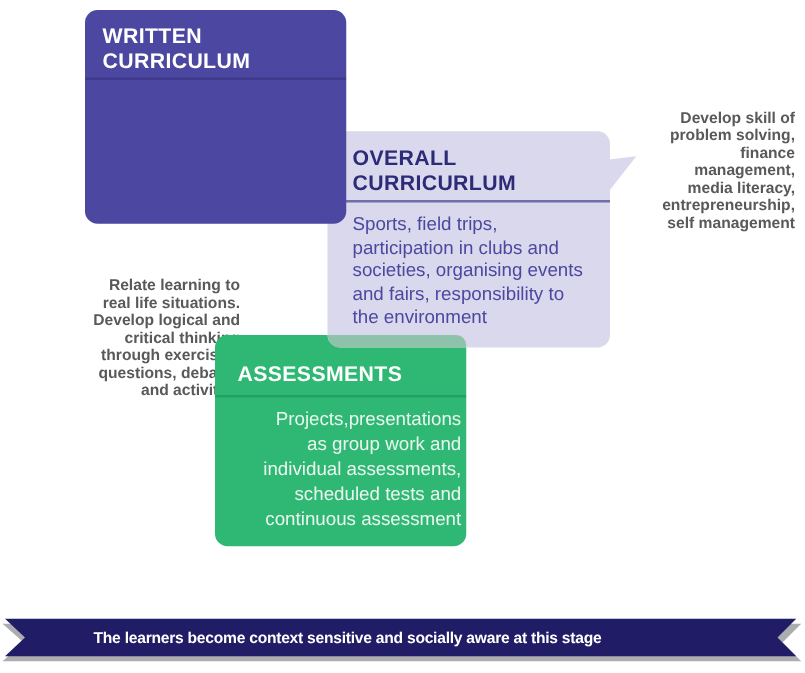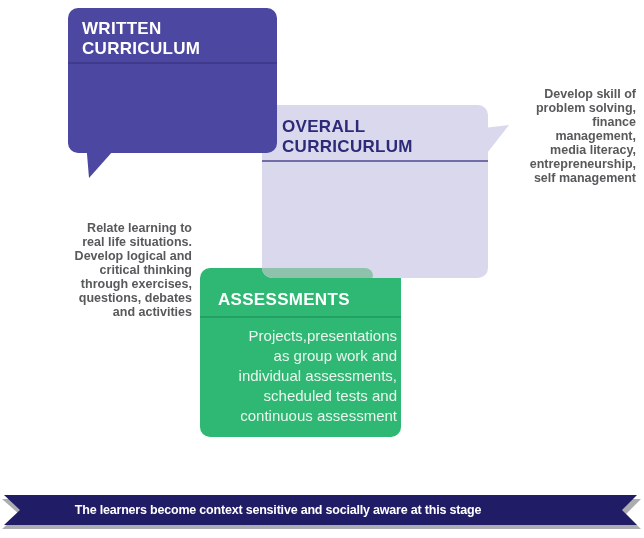--- a/index.html
+++ b/index.html
@@ -11,37 +11,37 @@
   .bubble .title{
     position:absolute;left:14px;right:6px;font-weight:bold;font-size:17px;
     line-height:20px;letter-spacing:.3px;white-space:pre;
   }
   .bubble .divider{position:absolute;left:0;right:0;height:1.5px;}
   .bubble .body{
     position:absolute;left:14px;right:4px;font-size:15px;white-space:pre;
   }
 
   
-  .written{left:68px;top:8px;width:209px;height:145px;background:#4c47a1;z-index:40;}
+  .written{left:68px;top:8px;width:209px;height:171px;background:#4c47a1;z-index:40;}
   .written .title{top:11px;color:#ffffff;}
   .written .divider{top:54px;background:#3f3a8c;}
   .written .body{top:68px;line-height:18px;color:#cfcdee;}
 
   
   .overall{left:262px;top:105px;width:226px;height:173px;background:#d9d8ec;z-index:30;}
   .overall .title{left:20px;top:12px;color:#2d2a78;}
   .overall .divider{top:55px;background:#716da8;}
   .overall .body{left:20px;top:66px;line-height:18.5px;color:#4c48a0;}
   .overlap-shade{
     position:absolute;left:0;bottom:0;width:111px;height:10px;
     background:#8fc2ab;border-radius:0 8px 2px 10px;
   }
 
   
-  .assessments{left:172px;top:268px;width:201px;height:169px;background:#2eb873;z-index:10;margin-left:28px;}
+  .assessments{left:172px;top:268px;width:201px;height:169px;background:#2eb873;z-index:10;}
   .assessments .title{left:18px;top:22px;color:#ffffff;}
   .assessments .divider{top:48px;background:#23a164;}
   .assessments .body{left:18px;top:58px;line-height:20px;color:#eaf6ef;text-align:right;}
 
   .tail{position:absolute;}
   .tail-written{left:80px;top:140px;z-index:35;}
   .tail-overall{left:480px;top:118px;z-index:25;}
 
   .note{
     position:absolute;font-size:12.5px;line-height:14px;font-weight:bold;
@@ -74,20 +74,25 @@
 
   <svg class="tail tail-overall" width="40" height="45">
     <polygon points="4,10 29,7 4,39" fill="#d9d8ec"></polygon>
   </svg>
 
   <div class="bubble overall">
     <div class="overlap-shade"></div>
     <div class="title">OVERALL
 CURRICURLUM</div>
     <div class="divider"></div>
+    <div class="body">Sports, field trips,
+participation in clubs and
+societies, organising events
+and fairs, responsibility to
+the environment</div>
   </div>
 
   <svg class="tail tail-written" width="50" height="45">
     <polygon points="6,2 41,2 9,38" fill="#4c47a1"></polygon>
   </svg>
 
   <div class="bubble written">
     <div class="title">WRITTEN
 CURRICULUM</div>
     <div class="divider"></div>

